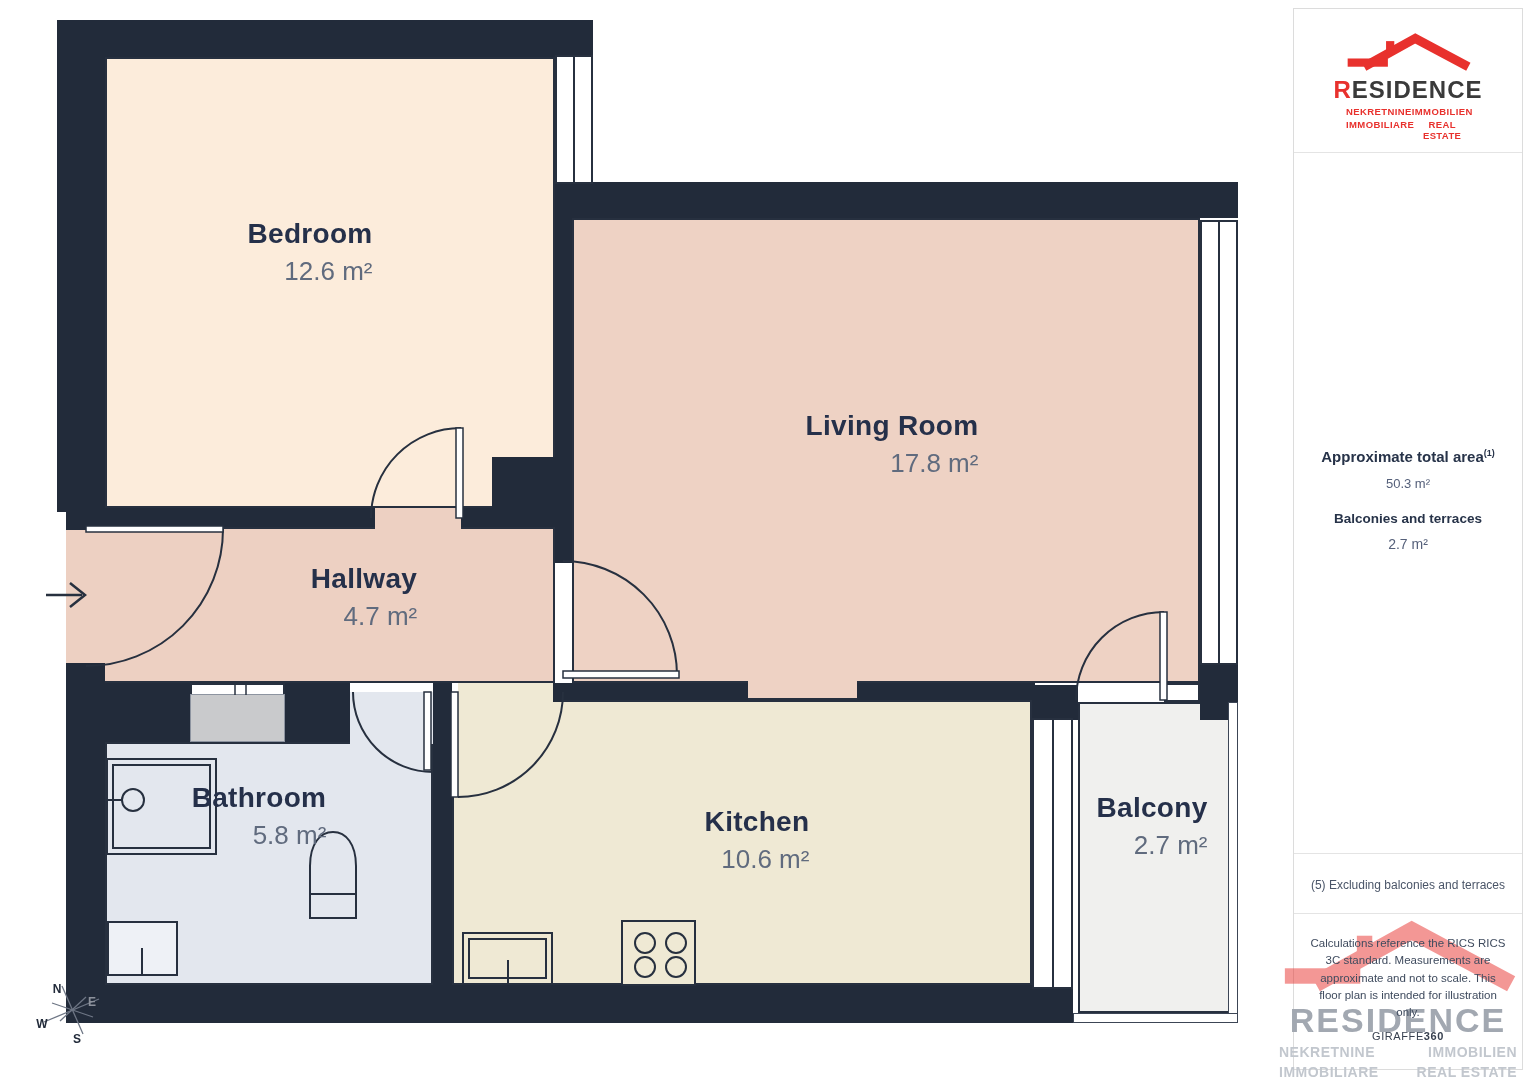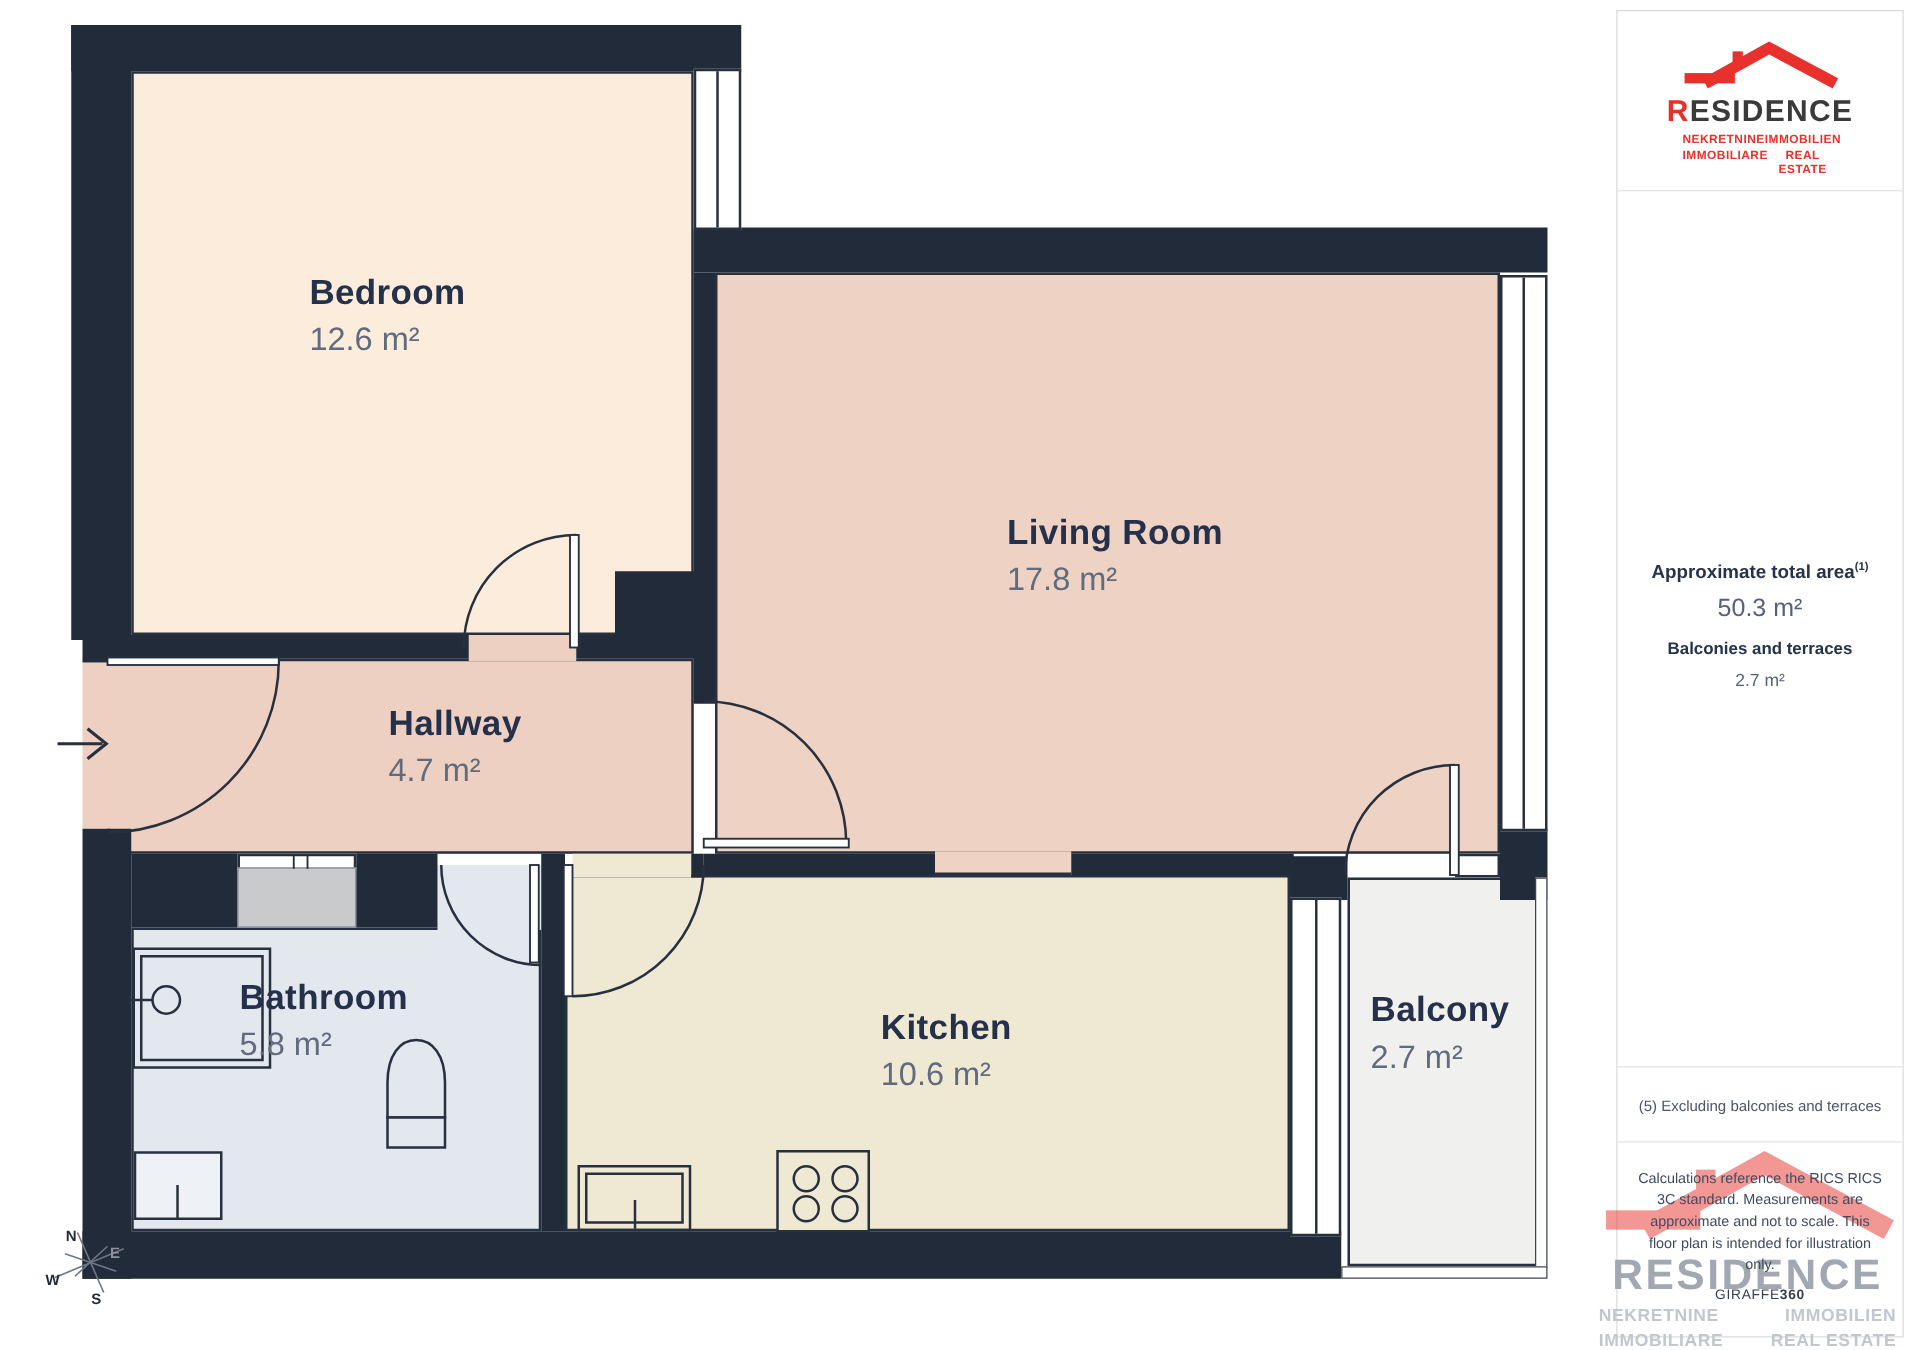--- a/index.html
+++ b/index.html
@@ -13,21 +13,21 @@
   .wall{position:absolute;background:#222b3a;}
   .window{position:absolute;background:#ffffff;border:2px solid #27303f;box-sizing:border-box;}
   .window .mullion{position:absolute;left:50%;top:0;bottom:0;width:2px;margin-left:-1px;background:#27303f;}
   .parapet{position:absolute;background:#ffffff;border:1.5px solid #3c4555;box-sizing:border-box;}
   .fill-bedroom{background:#fcecdb;}
   .fill-living{background:#eed2c4;}
   .fill-bath{background:#e3e7ee;}
   .fill-kitchen{background:#efe9d4;}
   .fill-balcony{background:#f0f0ee;}
   .vent{position:absolute;background:#c9cacc;border:1px solid #8d94a0;box-sizing:border-box;}
-  .room-label{position:absolute;transform:translateX(-50%);text-align:left;white-space:nowrap;}
+  .room-label{position:absolute;transform:translateX(-50%);text-align:right;white-space:nowrap;}
   .room-name{font-size:28px;font-weight:700;color:#25304a;letter-spacing:.3px;}
   .room-area{font-size:26px;font-weight:400;color:#606b7e;margin-top:6px;}
   svg text{font-family:"Liberation Sans",sans-serif;}
   
   #sidebar{position:absolute;left:1293px;top:8px;width:230px;height:1062px;
            background:#ffffff;border:1px solid #dcdcdc;box-sizing:border-box;}
   .divider{position:absolute;left:1294px;width:228px;height:0;border-top:1px solid #e4e4e4;}
   .logo{position:absolute;text-align:center;}
   .brand{font-size:24px;letter-spacing:1px;font-weight:600;color:#3a3a3a;}
   .brand .r{color:#e8312d;}
@@ -228,21 +228,21 @@
     <span>IMMOBILIARE</span>
     <span>REAL ESTATE</span>
   </div>
 </div>
 
 <div class="divider" style="top:152px;"></div>
 
 <div class="side-text bold-line" style="top:448px;">
   <span>Approximate total area</span><sup style="font-size:9px;">(1)</sup>
 </div>
-<div class="side-text muted" style="top:476px;font-size:20px;">50.3 m²</div>
+<div class="side-text muted" style="top:476px;font-size:13px;">50.3 m²</div>
 <div class="side-text bold-line" style="top:511px;font-size:13.5px;">Balconies and terraces</div>
 <div class="side-text muted" style="top:536px;font-size:14px;">2.7 m²</div>
 
 <div class="divider" style="top:853px;"></div>
 <div class="side-text footnote" style="top:878px;">(5) Excluding balconies and terraces</div>
 <div class="divider" style="top:913px;"></div>
 
 <div id="watermark">
   <svg width="240" height="86" viewBox="0 0 140 50" style="display:block;margin:0 auto;opacity:.5;">
     <path d="M22,40 L78,9 L136,40" stroke="#e8312d" stroke-width="10" fill="none"></path>

